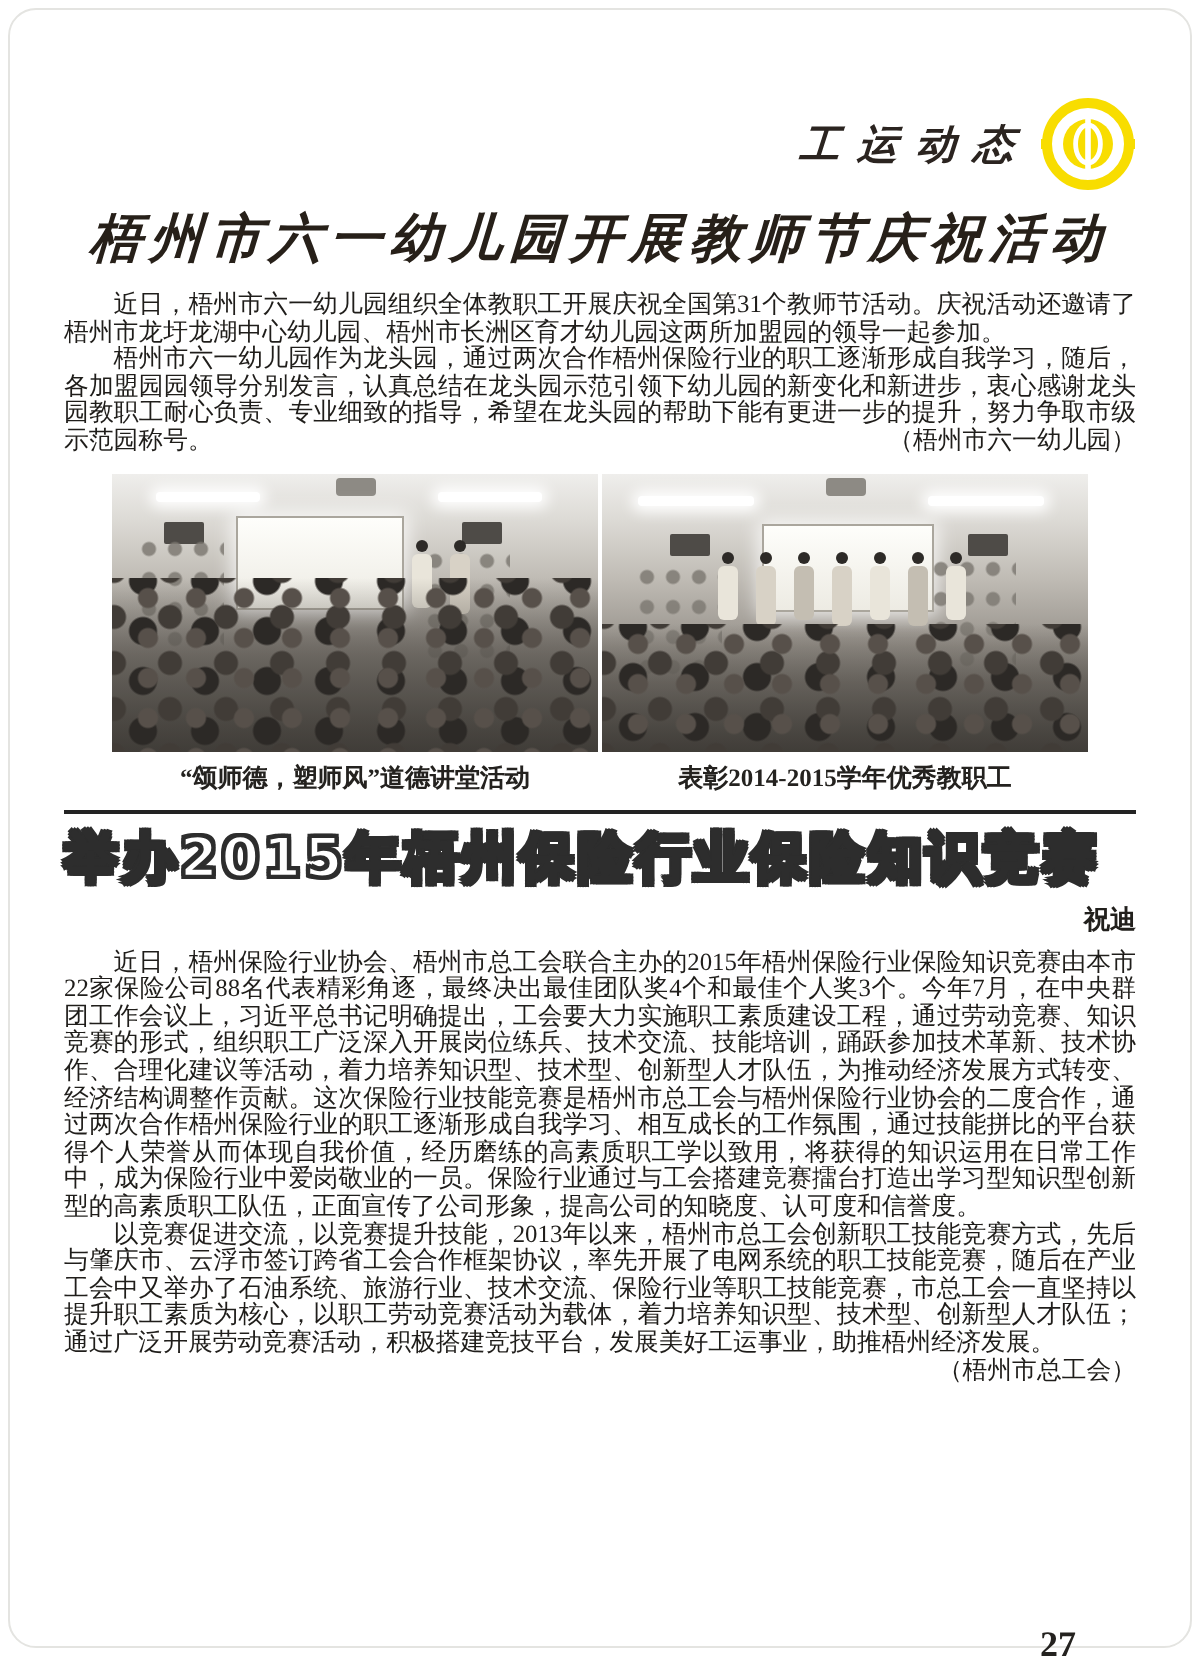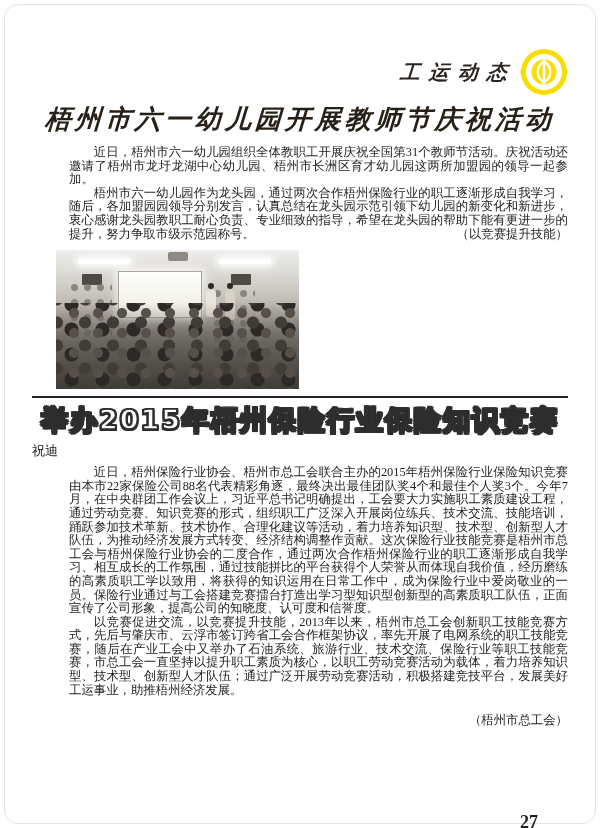--- a/index.html
+++ b/index.html
@@ -16,24 +16,24 @@
     font-size:20px;font-weight:bold;font-style:italic;letter-spacing:9px;color:#2b2420;
     transform:skewX(-4deg);white-space:nowrap;
   }
   .union-logo{width:48px;height:48px;flex:0 0 auto;}
 
   
   .title1{
     text-align:center;font-size:26px;font-weight:900;font-style:italic;letter-spacing:4px;
     color:#272019;margin-top:6px;white-space:nowrap;transform:skewX(-3deg);
   }
-  .bodytext{font-size:12.4px;line-height:13.6px;text-align:justify;margin-top:9px;margin-left:37px;}
+  .bodytext{font-size:12.4px;line-height:13.6px;text-align:justify;margin-top:9px;}
   .bodytext p{margin:0;text-indent:2em;}
   .attrib{ text-align:right;font-size:12.4px;line-height:13.6px;margin-top:-13.6px;}
-  .attrib2{text-align:right;font-size:12.4px;line-height:13.6px;margin-top:17px;}
+  .attrib2{text-align:right;font-size:12.4px;line-height:13.6px;margin-top:1px;}
 
   
   .photo-row{display:flex;justify-content:space-between;margin:9px 24px 0 24px;}
   .photo-box{width:243px;}
   .photo{
     width:243px;height:139px;position:relative;overflow:hidden;
     background:linear-gradient(180deg,#efeeec 0%,#dddbd6 16%,#c2beb7 36%,#97928b 62%,#6f6b64 100%);
   }
   .ph-light{position:absolute;height:5px;background:#fff;border-radius:2px;box-shadow:0 0 7px 3px rgba(255,255,255,.95);}
   .ph-beam{position:absolute;top:2px;left:46%;width:20px;height:9px;background:#8d8a84;border-radius:2px;}
@@ -55,28 +55,28 @@
     background-size:24px 20px,28px 23px,31px 25px,100% 100%;
     background-position:6px 0,15px 8px,0 14px,0 0;
   }
   .photo-caption{
     text-align:center;font-weight:bold;font-size:12.5px;margin-top:5px;color:#24221f;white-space:nowrap;
   }
 
   
   .divider{border:none;border-top:2px solid #232323;margin:7px 0 0 0;}
   .title2{
-    text-align:center;font-family:"DejaVu Sans","Liberation Sans",sans-serif;
+    font-family:"DejaVu Sans","Liberation Sans",sans-serif;
     font-size:27px;font-weight:900;letter-spacing:2px;margin-top:4px;white-space:nowrap;
     color:#ffffff;-webkit-text-stroke:1.3px #2d2d2d;
     text-shadow:-1.5px -1.5px 0 #2d2d2d,1.5px -1.5px 0 #2d2d2d,-1.5px 1.5px 0 #2d2d2d,
                 1.5px 1.5px 0 #2d2d2d,0 -1.5px 0 #2d2d2d,0 1.5px 0 #2d2d2d,
                 -1.5px 0 0 #2d2d2d,1.5px 0 0 #2d2d2d;
   }
-  .author{text-align:left;font-weight:normal;font-size:13px;margin-top:4px;color:#22201d;}
+  .author{text-align:right;font-weight:bold;font-size:13px;margin-top:4px;color:#22201d;}
 
   .page-number{position:absolute;right:62px;top:812px;font-size:18px;font-weight:bold;color:#24221f;}
 </style>
 </head>
 <body>
 
 <div class="page-frame"></div>
 
 <div class="content">
 
@@ -91,42 +91,66 @@
       <rect x="22.6" y="11.5" width="2.8" height="25" fill="#ffffff"></rect>
     </svg>
   </div>
 
   <div class="title1">梧州市六一幼儿园开展教师节庆祝活动</div>
 
   <div class="bodytext">
     <p>近日，梧州市六一幼儿园组织全体教职工开展庆祝全国第31个教师节活动。庆祝活动还邀请了梧州市龙圩龙湖中心幼儿园、梧州市长洲区育才幼儿园这两所加盟园的领导一起参加。</p>
     <p>梧州市六一幼儿园作为龙头园，通过两次合作梧州保险行业的职工逐渐形成自我学习，随后，各加盟园园领导分别发言，认真总结在龙头园示范引领下幼儿园的新变化和新进步，衷心感谢龙头园教职工耐心负责、专业细致的指导，希望在龙头园的帮助下能有更进一步的提升，努力争取市级示范园称号。</p>
   </div>
-  <div class="attrib">（以竞赛提升技能）</div>
+  <div class="attrib">（梧州市六一幼儿园）</div>
 
   <div class="photo-row">
 
     <div class="photo-box">
       <div class="photo">
         <div class="ph-light" style="left:22px;top:9px;width:52px;"></div>
         <div class="ph-light" style="right:28px;top:9px;width:52px;"></div>
         <div class="ph-beam"></div>
         <div class="ph-screen" style="left:62px;top:21px;width:82px;height:45px;"></div>
         <div class="ph-tv" style="left:26px;"></div>
         <div class="ph-tv" style="right:48px;"></div>
         <div class="ph-decor" style="left:12px;"></div>
         <div class="ph-decor" style="right:44px;top:36px;"></div>
         <div class="ph-figrow" style="left:150px;top:40px;">
           <i class="fig"></i>
           <i class="fig"></i>
         </div>
         <div class="ph-crowd"></div>
       </div>
+      <div class="photo-caption">“颂师德，塑师风”道德讲堂活动</div>
     </div>
 
+    <div class="photo-box">
+      <div class="photo">
+        <div class="ph-light" style="left:18px;top:11px;width:58px;"></div>
+        <div class="ph-light" style="right:22px;top:11px;width:58px;"></div>
+        <div class="ph-beam"></div>
+        <div class="ph-screen" style="left:80px;top:25px;width:84px;height:42px;"></div>
+        <div class="ph-tv" style="left:34px;top:30px;"></div>
+        <div class="ph-tv" style="right:40px;top:30px;"></div>
+        <div class="ph-decor" style="left:16px;top:44px;"></div>
+        <div class="ph-decor" style="right:36px;top:40px;"></div>
+        <div class="ph-figrow" style="left:58px;top:46px;">
+          <i class="fig"></i>
+          <i class="fig"></i>
+          <i class="fig"></i>
+          <i class="fig"></i>
+          <i class="fig"></i>
+          <i class="fig"></i>
+          <i class="fig"></i>
+        </div>
+        <div class="ph-crowd" style="height:46%;"></div>
+      </div>
+      <div class="photo-caption">表彰2014-2015学年优秀教职工</div>
+    </div>
 
   </div>
 
   <hr class="divider">
   <div class="title2">举办2015年梧州保险行业保险知识竞赛</div>
   <div class="author">祝迪</div>
 
   <div class="bodytext" style="margin-top:6px;">
     <p>近日，梧州保险行业协会、梧州市总工会联合主办的2015年梧州保险行业保险知识竞赛由本市22家保险公司88名代表精彩角逐，最终决出最佳团队奖4个和最佳个人奖3个。今年7月，在中央群团工作会议上，习近平总书记明确提出，工会要大力实施职工素质建设工程，通过劳动竞赛、知识竞赛的形式，组织职工广泛深入开展岗位练兵、技术交流、技能培训，踊跃参加技术革新、技术协作、合理化建议等活动，着力培养知识型、技术型、创新型人才队伍，为推动经济发展方式转变、经济结构调整作贡献。这次保险行业技能竞赛是梧州市总工会与梧州保险行业协会的二度合作，通过两次合作梧州保险行业的职工逐渐形成自我学习、相互成长的工作氛围，通过技能拼比的平台获得个人荣誉从而体现自我价值，经历磨练的高素质职工学以致用，将获得的知识运用在日常工作中，成为保险行业中爱岗敬业的一员。保险行业通过与工会搭建竞赛擂台打造出学习型知识型创新型的高素质职工队伍，正面宣传了公司形象，提高公司的知晓度、认可度和信誉度。</p>
     <p>以竞赛促进交流，以竞赛提升技能，2013年以来，梧州市总工会创新职工技能竞赛方式，先后与肇庆市、云浮市签订跨省工会合作框架协议，率先开展了电网系统的职工技能竞赛，随后在产业工会中又举办了石油系统、旅游行业、技术交流、保险行业等职工技能竞赛，市总工会一直坚持以提升职工素质为核心，以职工劳动竞赛活动为载体，着力培养知识型、技术型、创新型人才队伍；通过广泛开展劳动竞赛活动，积极搭建竞技平台，发展美好工运事业，助推梧州经济发展。</p>

